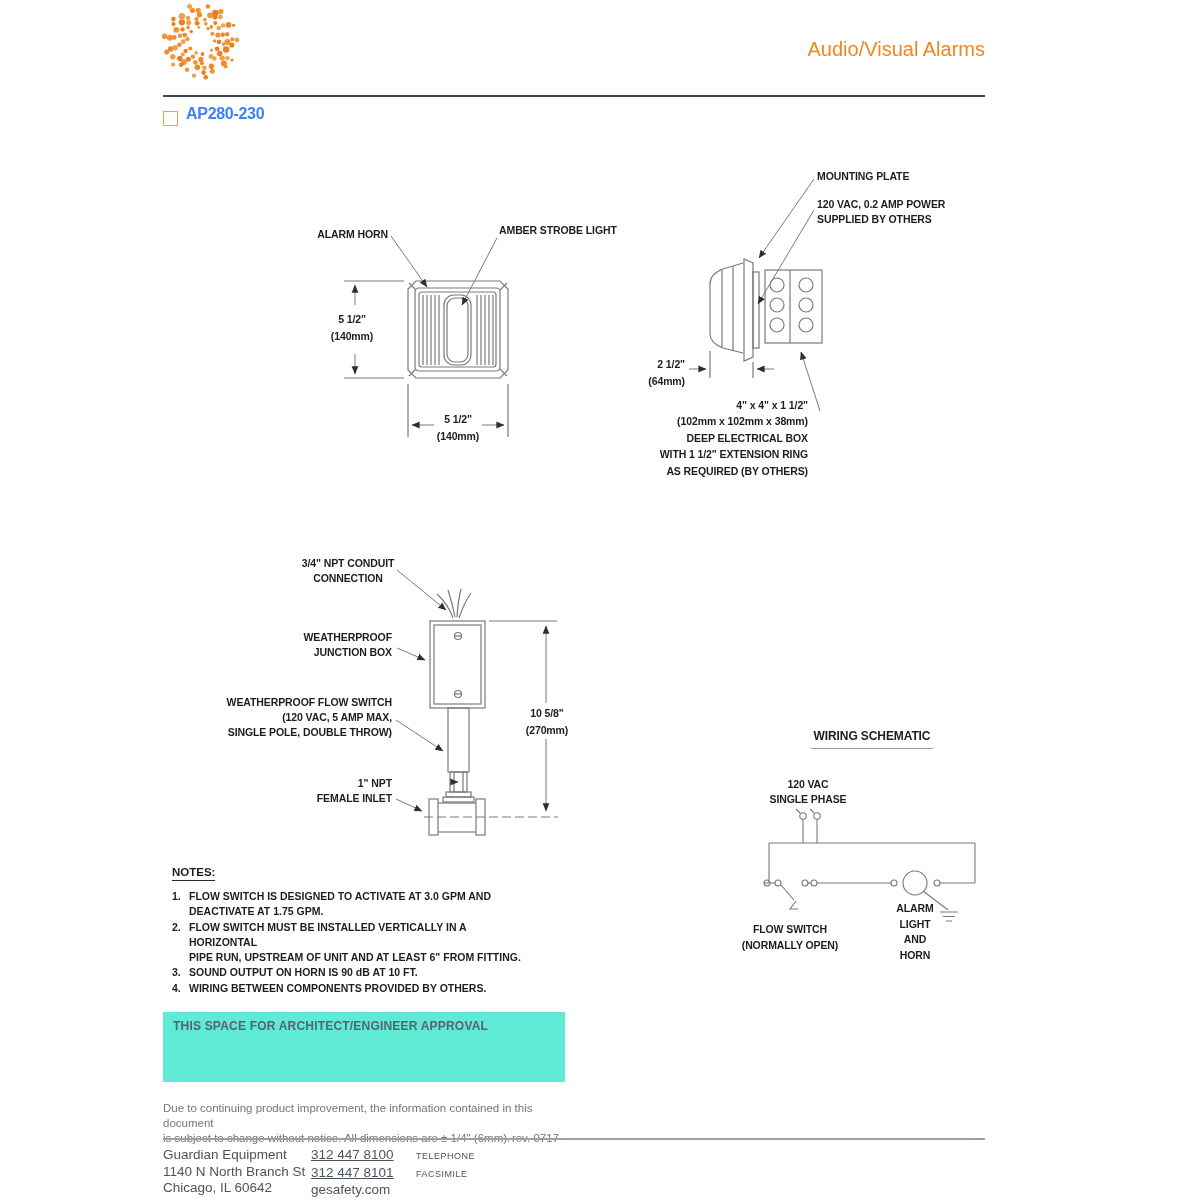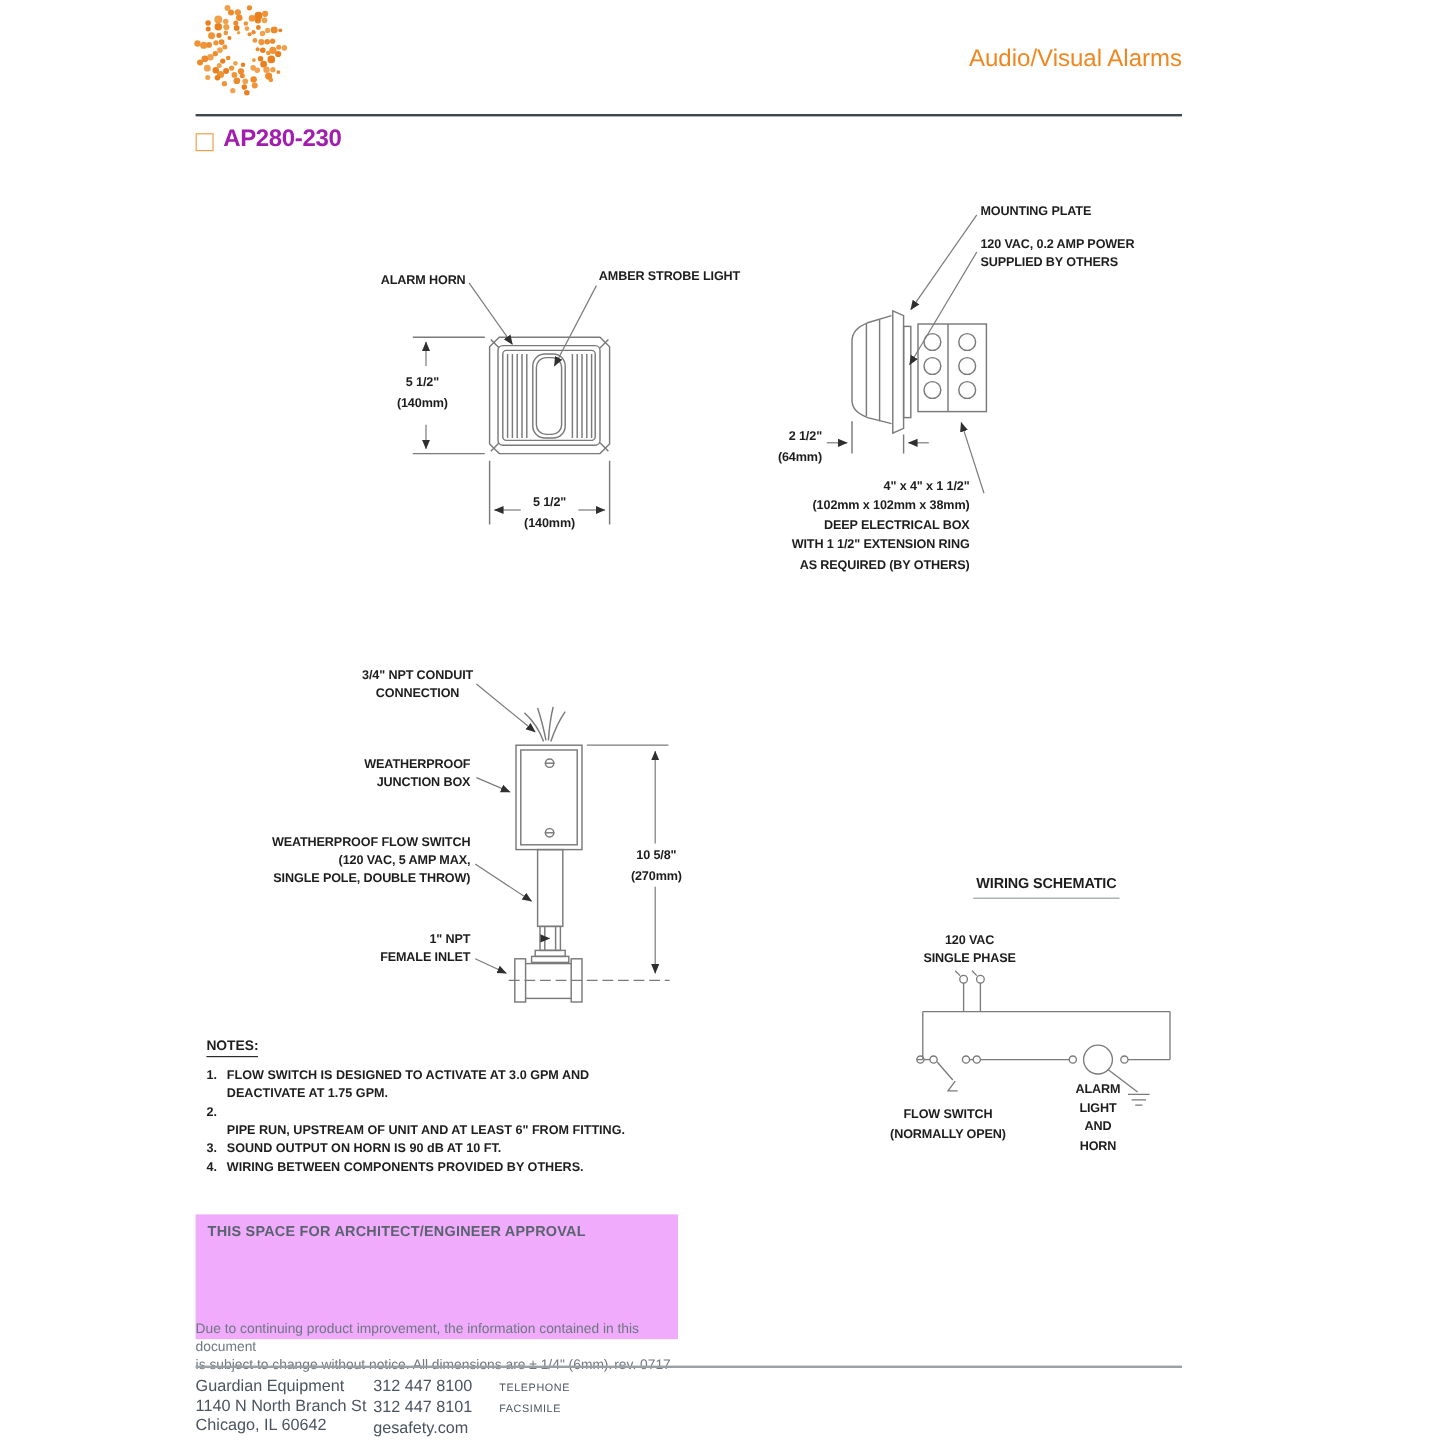--- a/index.html
+++ b/index.html
@@ -4,43 +4,43 @@
 <style>
   html,body{margin:0;padding:0;background:#fff;}
   #page{position:relative;width:1200px;height:1200px;background:#ffffff;
         font-family:"Liberation Sans", sans-serif;overflow:hidden;}
   .abs{position:absolute;}
   
   #brand{left:251px;top:12px;font-size:41px;font-weight:400;color:var(--brand,#485058);letter-spacing:-1px;}
   #category{right:215px;top:38px;font-size:20px;font-weight:400;color:var(--accent,#F0861F);}
   #head-rule{left:163px;top:95px;width:822px;height:2px;background:#3e474e;}
   #model-box{left:163px;top:111px;width:13px;height:13px;border:1.5px solid #f2a04b;}
-  #model{left:186px;top:105px;font-size:20px;font-weight:700;color:#a21caf;letter-spacing:-0.3px;}
+  #model{left:186px;top:105px;font-size:16px;font-weight:700;color:#3b82f6;letter-spacing:-0.3px;}
   #subtitle{left:303px;top:110px;font-size:14.5px;color:#2e353b;}
   
   .lbl{position:absolute;font-size:10.5px;font-weight:700;color:#1d1d1d;line-height:15px;letter-spacing:-0.1px;}
   .r{text-align:right;} .c{text-align:center;} .nw{white-space:nowrap;}
   
   #schem-title span{display:inline-block;border-bottom:1.5px solid #9aa0a4;padding:0 3px 4px 3px;}
   
   #notes{left:172px;top:866px;width:360px;font-size:10.5px;font-weight:700;color:#1d1d1d;}
   #notes .nhead{display:inline-block;font-size:11.5px;border-bottom:1.5px solid #2b2b2b;padding-bottom:2px;margin-bottom:8px;}
   #notes .nrow{display:flex;line-height:15px;margin-bottom:0.5px;}
   #notes .nnum{width:17px;flex:none;}
   
-  #approval{left:163px;top:1012px;width:402px;height:104px;background:#f0abfc;}
+  #approval{left:163px;top:1012px;width:402px;height:70px;background:#5eead4;}
   #approval div{padding:7px 10px;font-size:12px;font-weight:600;color:#59636e;letter-spacing:0.2px;}
   #disclaimer{left:163px;top:1101px;width:396px;font-size:11.5px;color:#6e7780;line-height:15px;}
   #disclaimer .row2{display:flex;justify-content:space-between;}
   #foot-rule{left:163px;top:1138px;width:822px;height:2px;background:#9aa0a4;}
   #footer{left:163px;top:1147px;display:flex;font-size:13.5px;color:#4a545e;line-height:16.5px;}
   #footer .fcol1{width:148px;}
   #footer .fitem{display:flex;align-items:baseline;}
   #footer .fsmall{font-size:9px;letter-spacing:0.5px;margin-left:13px;color:#4a545e;}
-  #footer .fnum{min-width:92px;}
+  #footer .fnum{min-width:92px;text-decoration:underline;}
 </style>
 </head>
 <body>
 
 <div id="page" style="--accent: #F0861F; --brand: #485058;">
 
   <svg id="logo" class="abs" style="left:160px;top:0px" width="84" height="84" viewBox="0 0 84 84">
       <circle cx="54.7" cy="41.0" r="1.7" fill="#ED8A2C"></circle>
       <circle cx="51.6" cy="50.1" r="1.6" fill="#EF9537"></circle>
       <circle cx="42.5" cy="54.0" r="1.9" fill="#EA7F1E"></circle>
@@ -313,21 +313,21 @@
 
   <div id="notes" class="abs">
     <span class="nhead">NOTES:</span>
     <div class="nrow">
       <span class="nnum">1.</span>
       <span><span>FLOW SWITCH IS DESIGNED TO ACTIVATE AT 3.0 GPM AND</span><br>
             <span>DEACTIVATE AT 1.75 GPM.</span></span>
     </div>
     <div class="nrow">
       <span class="nnum">2.</span>
-      <span><br>
+      <span><span>FLOW SWITCH MUST BE INSTALLED VERTICALLY IN A HORIZONTAL</span><br>
             <span>PIPE RUN, UPSTREAM OF UNIT AND AT LEAST 6" FROM FITTING.</span></span>
     </div>
     <div class="nrow">
       <span class="nnum">3.</span>
       <span>SOUND OUTPUT ON HORN IS 90 dB AT 10 FT.</span>
     </div>
     <div class="nrow">
       <span class="nnum">4.</span>
       <span>WIRING BETWEEN COMPONENTS PROVIDED BY OTHERS.</span>
     </div>

